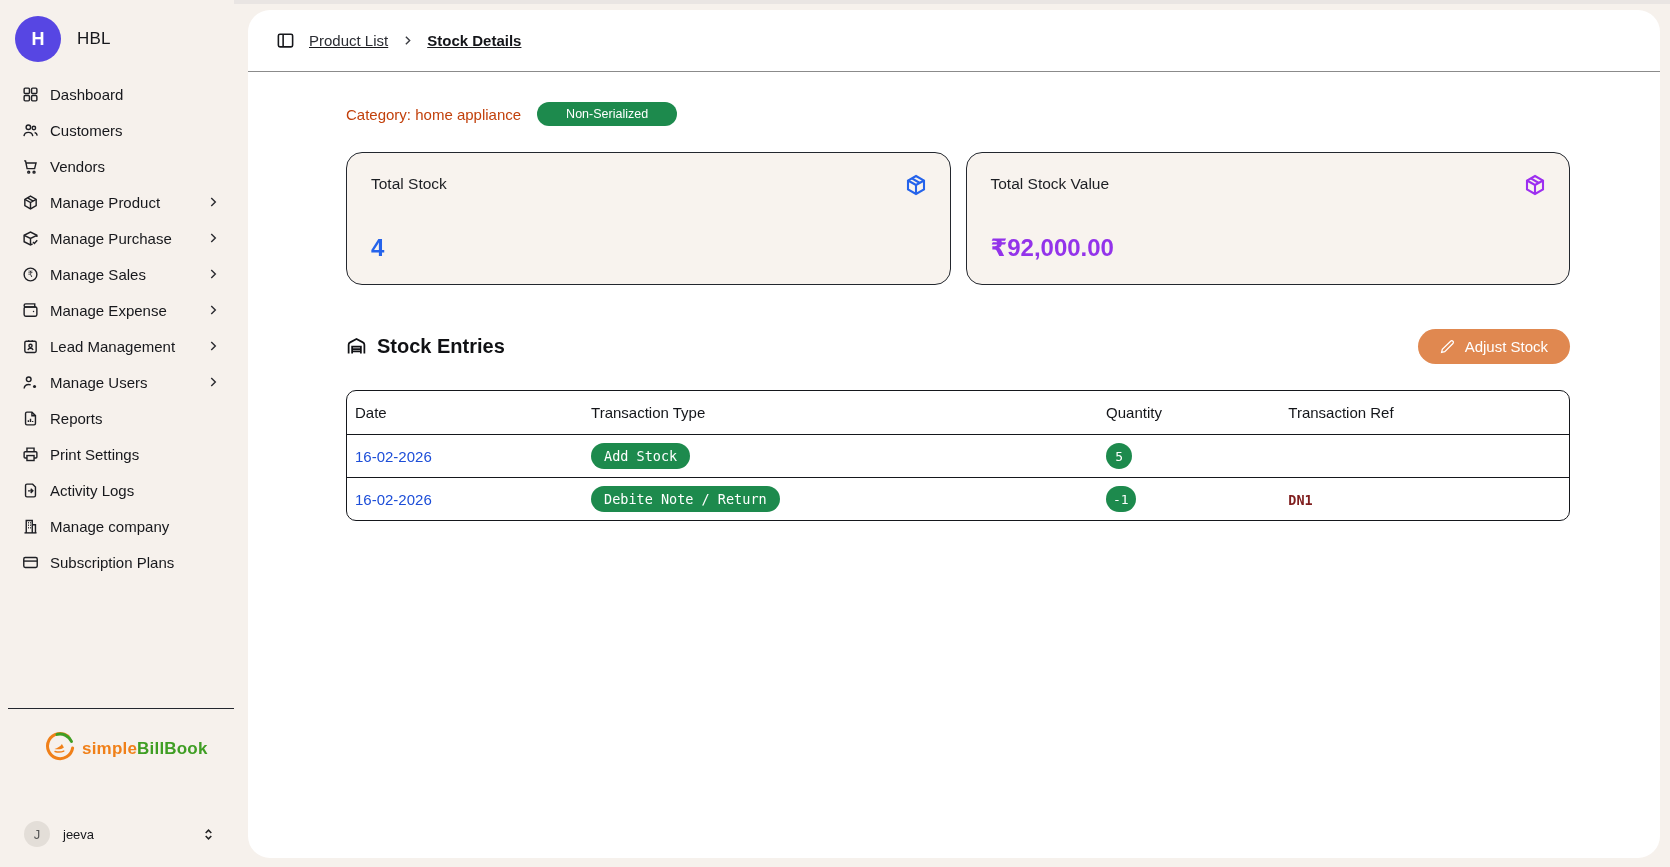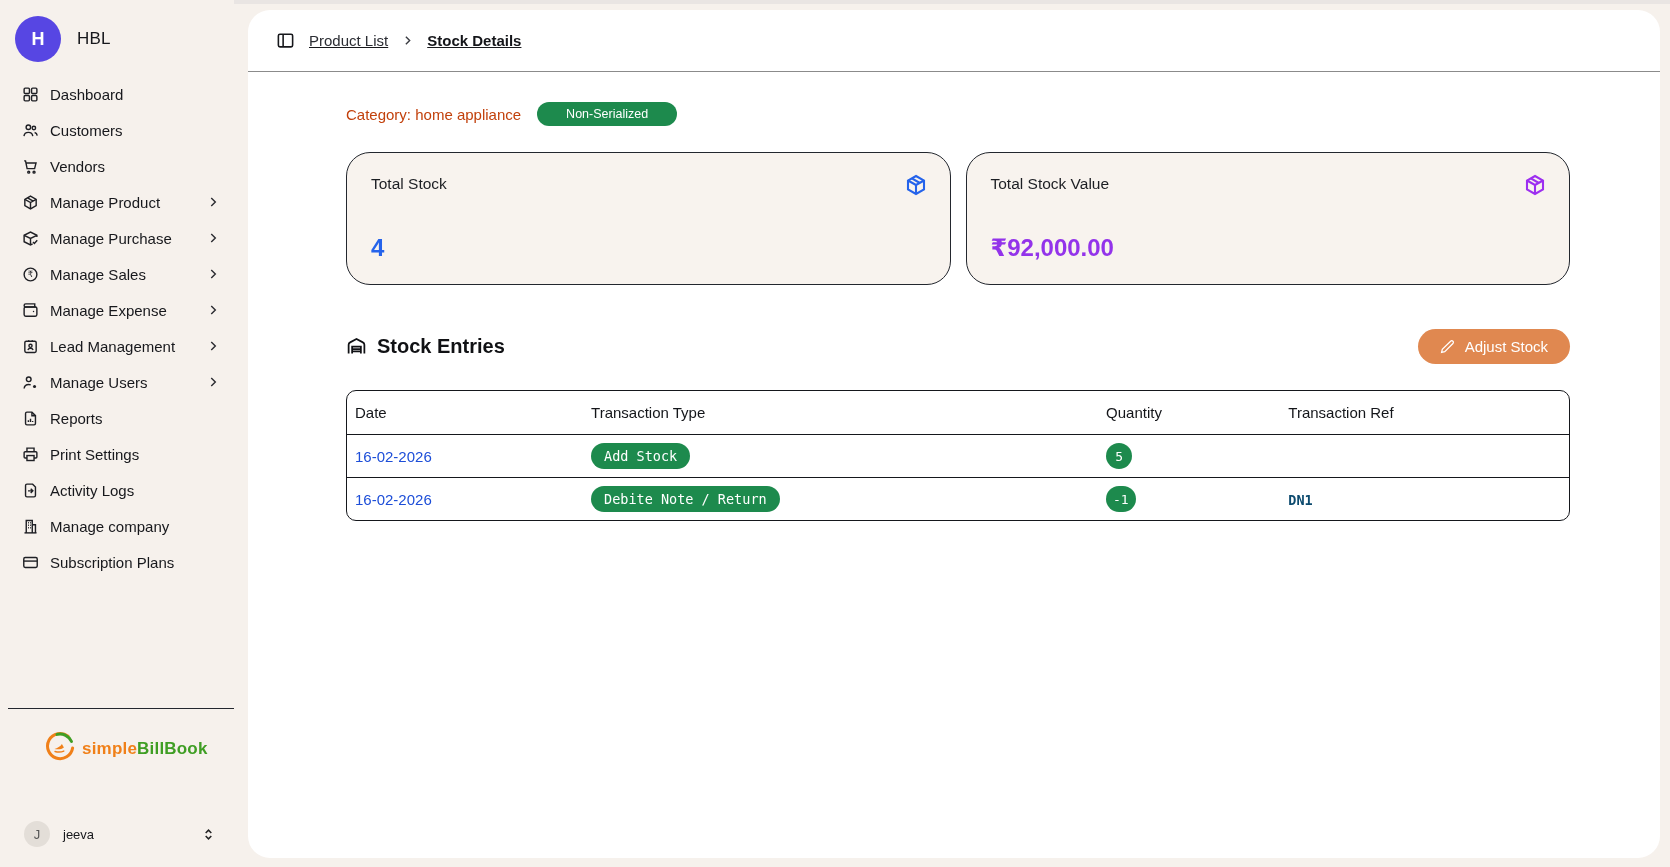--- a/index.html
+++ b/index.html
@@ -51,21 +51,21 @@
   .crumb-sep { width:13px; height:13px; color:#3a3c42; display:flex; }
   .crumb-sep svg { width:13px; height:13px; }
 
   .content { padding:30px 90px 0 98px; }
   .product-title { font-size:26px; font-weight:800; color:#101114; margin-bottom:10px; }
   .product-meta { display:flex; align-items:center; gap:16px; margin-bottom:26px; }
   .product-category { font-size:15px; color:#c2410c; }
   .pill-green { background:#1d8a4d; color:#fff; font-size:12.5px; padding:5px 29px; border-radius:999px; }
 
   .cards-row { display:flex; gap:15px; margin-bottom:44px; }
-  .stat-card { flex:1; height:133px; background:#f8f3ee; border:1px solid #23272e; border-radius:24px;
+  .stat-card { flex:1; height:133px; background:#f8f3ee; border:1px solid #23272e; border-radius:16px;
     padding:22px 24px; position:relative; }
   .stat-label { font-size:15.5px; color:#1c1e23; }
   .stat-value { position:absolute; left:24px; bottom:22px; font-size:24px; font-weight:800; }
   .stat-value.blue { color:#2563eb; }
   .stat-value.purple { color:#9333ea; }
   .stat-icon { position:absolute; top:20px; right:22px; width:24px; height:24px; }
   .stat-icon svg { width:24px; height:24px; }
   .stat-icon.blue { color:#2563eb; }
   .stat-icon.purple { color:#9d2ff0; }
 
@@ -79,21 +79,21 @@
   .entries-table { width:100%; border:1.5px solid #15171c; border-radius:10px; border-collapse:separate;
     border-spacing:0; overflow:hidden; font-size:15px; }
   .entries-table th { text-align:left; font-weight:400; color:#14161a; padding:11px 8px; height:43px; }
   .entries-table td { padding:8px; height:42px; border-top:1.5px solid #15171c; }
   .col-date { width:19.3%; } .col-type { width:42.1%; } .col-qty { width:14.9%; } .col-ref { width:23.6%; }
   .cell-date { color:#1d4ed8; }
   .type-badge { display:inline-flex; align-items:center; background:#1d8a4d; color:#fff;
     font-family:"DejaVu Sans Mono",monospace; font-size:13.5px; padding:5px 13px; border-radius:999px; }
   .qty-badge { display:inline-flex; align-items:center; justify-content:center; background:#1d8a4d; color:#fff;
     font-family:"DejaVu Sans Mono",monospace; font-size:13px; min-width:26px; height:26px; padding:0 7px; border-radius:999px; }
-  .ref-text { font-family:"DejaVu Sans Mono",monospace; font-weight:700; font-size:13.5px; color:#0c4a6e; }
+  .ref-text { font-family:"DejaVu Sans Mono",monospace; font-weight:700; font-size:13.5px; color:#7f1d1d; }
 </style>
 </head>
 <body>
 
 <aside class="sidebar">
   <div class="brand">
     <div class="brand-avatar">H</div>
     <div class="brand-name">HBL</div>
   </div>
 

